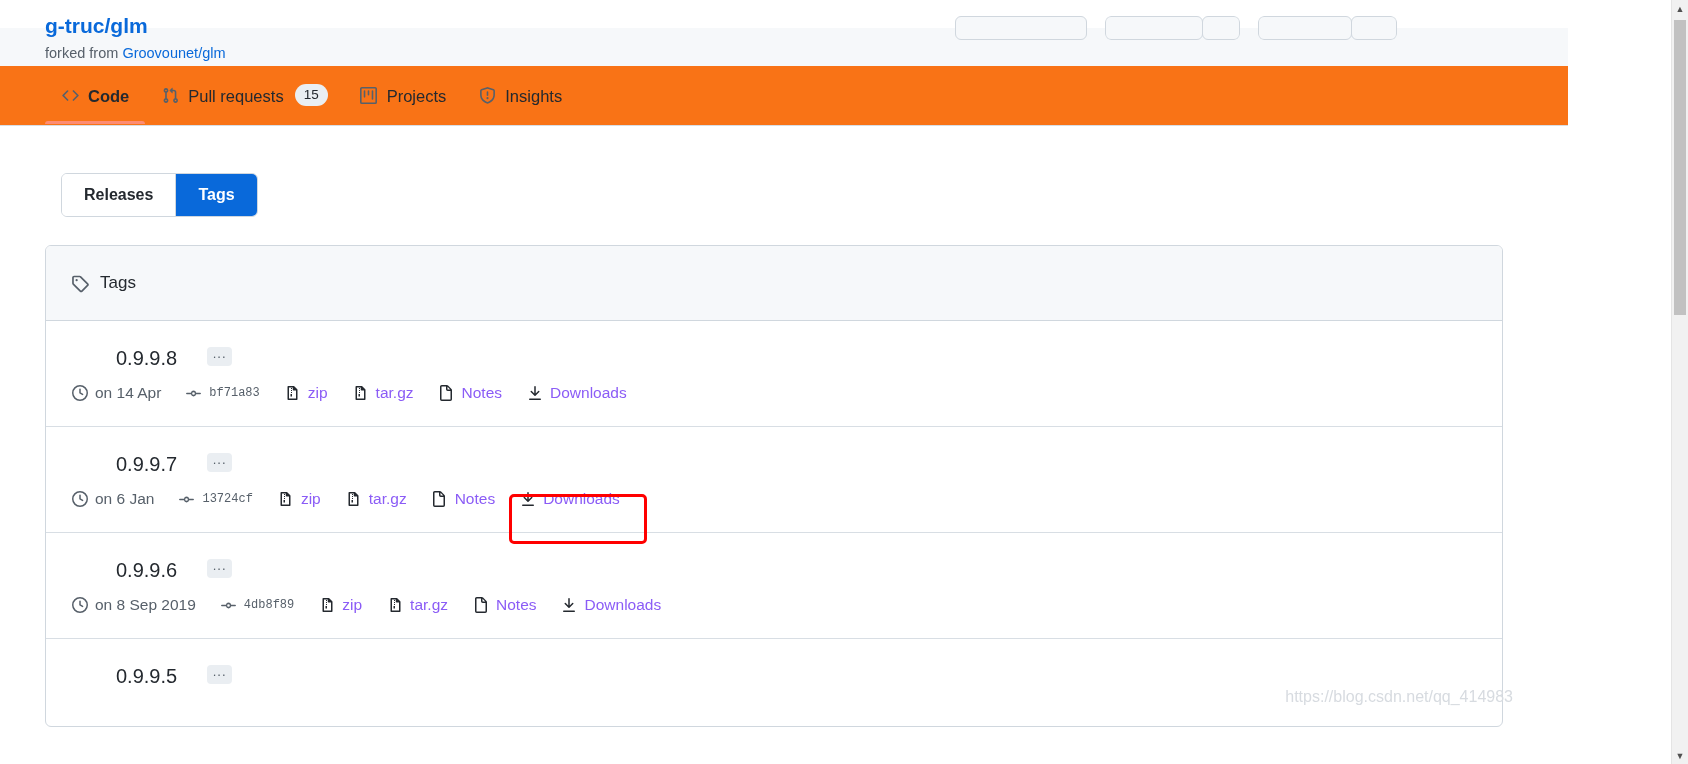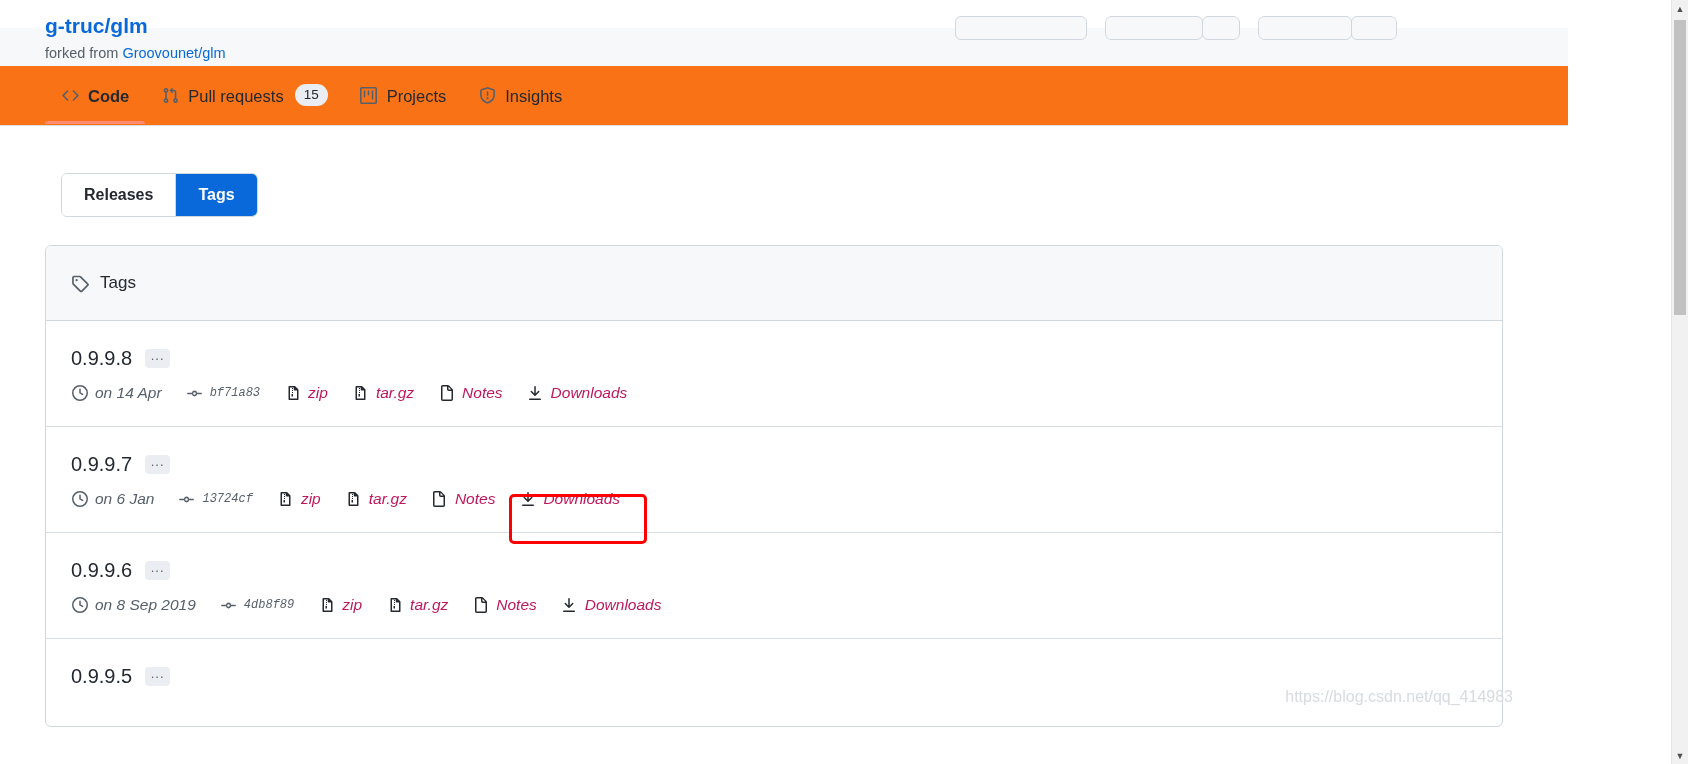--- a/index.html
+++ b/index.html
@@ -193,23 +193,23 @@
 
   .tag-row {
     padding: 26px 25px 24px;
     border-bottom: 1px solid #d8dee4;
     box-sizing: border-box;
   }
   .tag-row:last-child { border-bottom: none; }
 
   .tag-name-line {
     display: flex;
-    align-items: center;
-    gap: 13px;
+    gap: 30px;
     margin-bottom: 14px;
+    margin-left: 45px;
   }
   .tag-name {
     font-size: 20px;
     color: #24292f;
     font-weight: normal;
     cursor: pointer;
   }
   .kebab {
     background: #eaeef2;
     border-radius: 4px;
@@ -227,30 +227,29 @@
     box-sizing: border-box;
   }
 
   .meta-line {
     display: flex;
     align-items: center;
     gap: 8px;
     font-size: 15.5px;
     color: #57606a;
     flex-wrap: nowrap;
-    font-style: italic;
   }
   .meta-item {
     display: inline-flex;
     align-items: center;
     gap: 7px;
     margin-right: 16px;
     white-space: nowrap;
   }
-  .meta-item.link { color: #be185d; cursor: pointer; }
+  .meta-item.link { color: #8b5cf6; cursor: pointer; }
   .meta-item .mi-icon {
     display: inline-flex;
     align-items: center;
     justify-content: center;
     width: 17px; height: 17px;
     color: #57606a;
   }
   .meta-item.link .mi-icon { color: #24292f; }
   .mono {
     font-family: "Liberation Mono", monospace;

